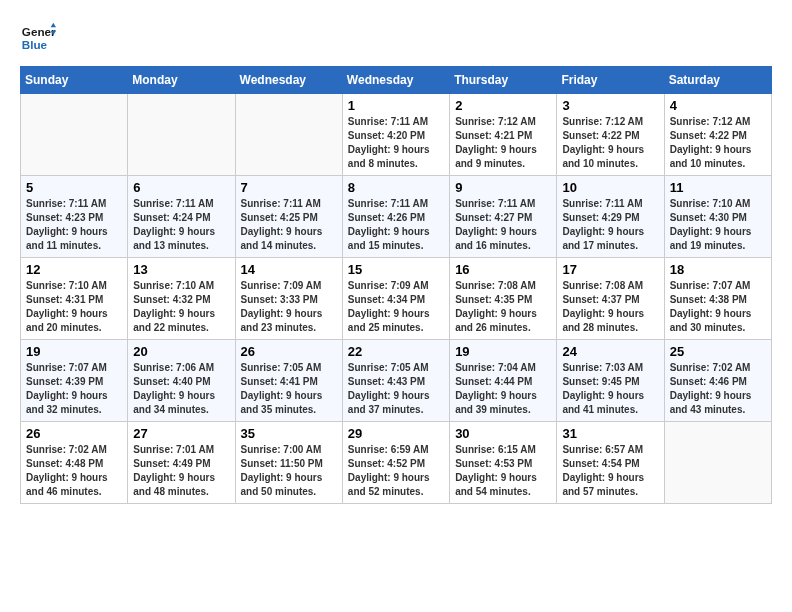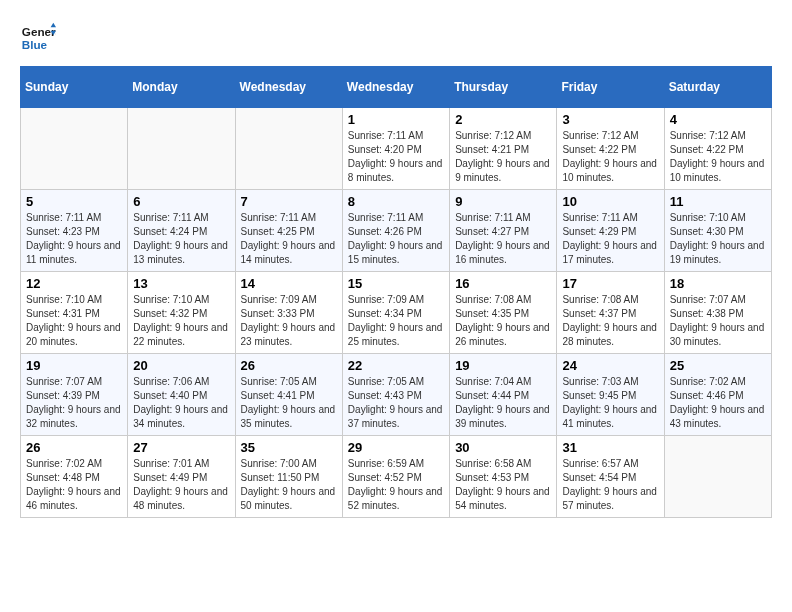--- a/index.html
+++ b/index.html
@@ -38,21 +38,21 @@
       color: #555;
     }
     .calendar {
       width: 100%;
       border-collapse: collapse;
       font-size: 10.5px;
     }
     .calendar th {
       background-color: #2a6bbf;
       color: white;
-      padding: 13px 4px;
+      padding: 6px 4px;
       text-align: left;
       font-size: 12px;
       border: 1px solid #2a6bbf;
     }
     .calendar td {
       border: 1px solid #ccc;
       vertical-align: top;
       padding: 4px 5px;
       width: calc(100% / 7);
       min-height: 80px;
@@ -67,20 +67,21 @@
     .day-num {
       font-size: 13px;
       font-weight: bold;
       display: block;
       margin-bottom: 2px;
     }
     .day-info {
       font-size: 10px;
       color: #333;
       line-height: 1.4;
+      font-weight: bold;
     }
     .empty-cell {
       background: #f9f9f9 !important;
     }
   </style>
 </head>
 <body>
 
 <div class="header-area">
   <div class="logo">
@@ -291,21 +292,21 @@
 Daylight: 9 hours and 50 minutes.</div>
         </td>
         <td>
           <span class="day-num">29</span>
           <div class="day-info">Sunrise: 6:59 AM
 Sunset: 4:52 PM
 Daylight: 9 hours and 52 minutes.</div>
         </td>
         <td>
           <span class="day-num">30</span>
-          <div class="day-info">Sunrise: 6:58 AM
+          <div class="day-info">Sunrise: 6:15 AM
 Sunset: 4:53 PM
 Daylight: 9 hours and 54 minutes.</div>
         </td>
         <td>
           <span class="day-num">31</span>
           <div class="day-info">Sunrise: 6:57 AM
 Sunset: 4:54 PM
 Daylight: 9 hours and 57 minutes.</div>
         </td>
         <td class="empty-cell"></td>

